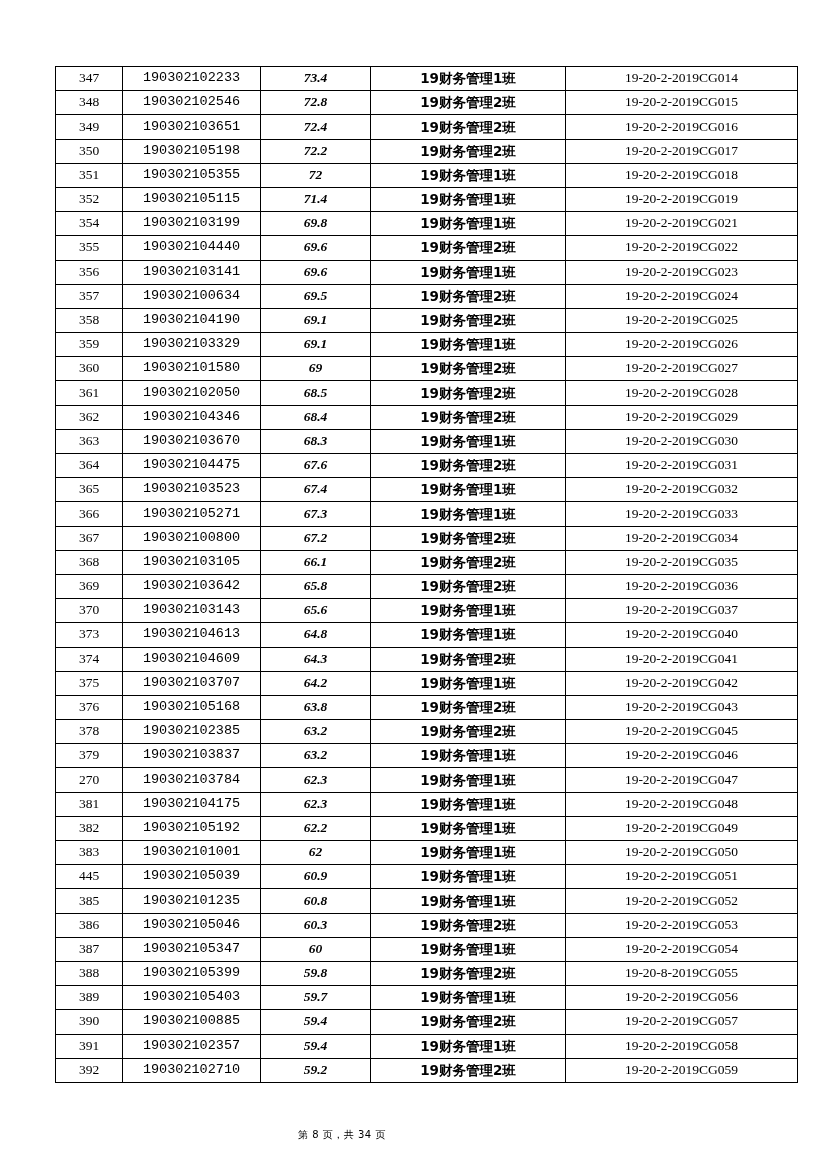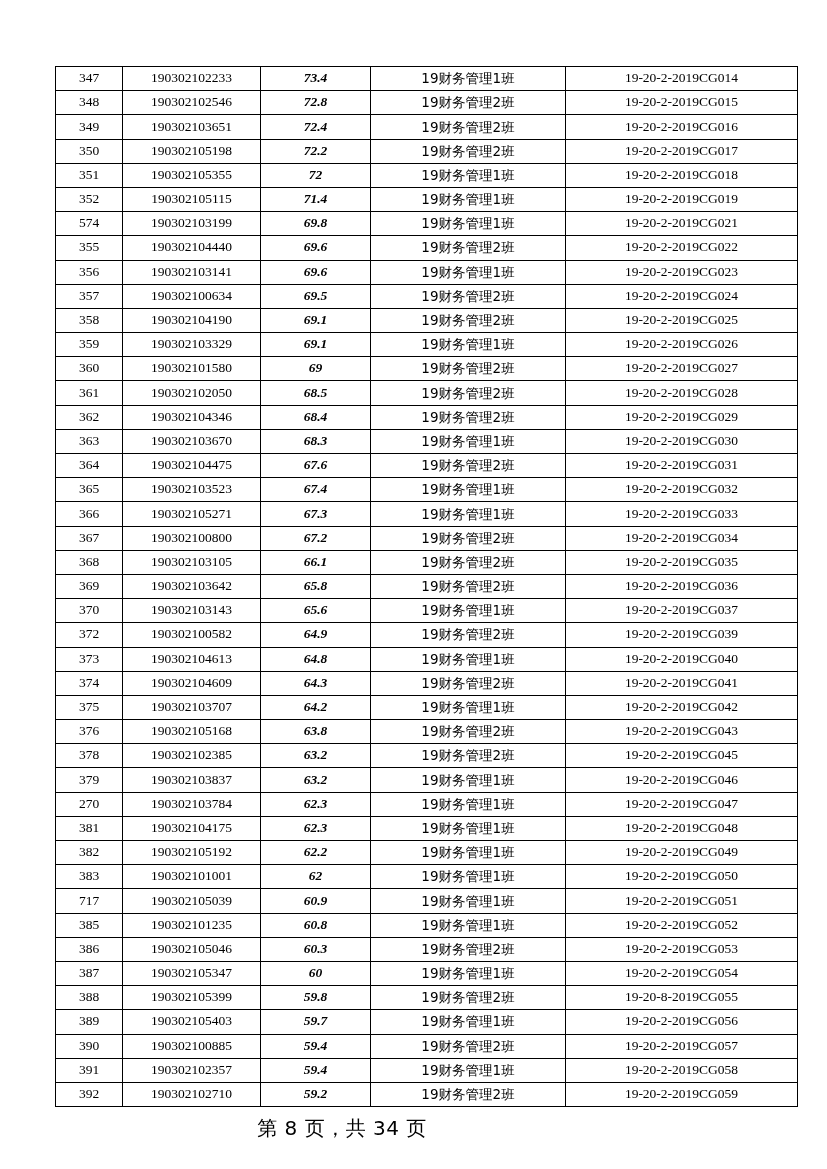--- a/index.html
+++ b/index.html
@@ -31,32 +31,32 @@
     height: 23.2px;
     padding: 0 2px;
     text-align: center;
     vertical-align: middle;
     font-size: 13.5px;
     line-height: 1.1;
     overflow: hidden;
     white-space: nowrap;
   }
   td.c-index   { width: 62px; font-family: "Liberation Serif", serif; }
-  td.c-studno  { width: 133px; font-family: Liberation Serif, serif; }
+  td.c-studno  { width: 133px; font-family: Liberation Mono, monospace; }
   td.c-score   { width: 105px; font-weight: bold; font-family: "Liberation Serif", serif; font-style: italic; }
-  td.c-class   { width: 190px; font-family: "DejaVu Sans", sans-serif; font-size: 13px; }
+  td.c-class   { width: 190px; font-family: "DejaVu Sans", sans-serif; font-size: 13px; font-weight: bold; }
   td.c-code    { width: 227px; font-family: "Liberation Serif", serif; font-size: 13.5px; }
   .footer {
     position: absolute;
     left: 0;
     right: 0;
     bottom: 27px;
     text-align: center;
     font-family: "DejaVu Sans", sans-serif;
-    font-size: 20px;
+    font-size: 10px;
     letter-spacing: 0.5px;
   }
 </style>
 </head>
 <body>
 
 <div class="page">
   <table class="grades">
     <tbody>
         <tr>
@@ -95,21 +95,21 @@
           <td class="c-code">19-20-2-2019CG018</td>
         </tr>
         <tr>
           <td class="c-index">352</td>
           <td class="c-studno">190302105115</td>
           <td class="c-score">71.4</td>
           <td class="c-class">19财务管理1班</td>
           <td class="c-code">19-20-2-2019CG019</td>
         </tr>
         <tr>
-          <td class="c-index">574</td>
+          <td class="c-index">354</td>
           <td class="c-studno">190302103199</td>
           <td class="c-score">69.8</td>
           <td class="c-class">19财务管理1班</td>
           <td class="c-code">19-20-2-2019CG021</td>
         </tr>
         <tr>
           <td class="c-index">355</td>
           <td class="c-studno">190302104440</td>
           <td class="c-score">69.6</td>
           <td class="c-class">19财务管理2班</td>
@@ -214,27 +214,20 @@
           <td class="c-code">19-20-2-2019CG036</td>
         </tr>
         <tr>
           <td class="c-index">370</td>
           <td class="c-studno">190302103143</td>
           <td class="c-score">65.6</td>
           <td class="c-class">19财务管理1班</td>
           <td class="c-code">19-20-2-2019CG037</td>
         </tr>
         <tr>
-          <td class="c-index">372</td>
-          <td class="c-studno">190302100582</td>
-          <td class="c-score">64.9</td>
-          <td class="c-class">19财务管理2班</td>
-          <td class="c-code">19-20-2-2019CG039</td>
-        </tr>
-        <tr>
           <td class="c-index">373</td>
           <td class="c-studno">190302104613</td>
           <td class="c-score">64.8</td>
           <td class="c-class">19财务管理1班</td>
           <td class="c-code">19-20-2-2019CG040</td>
         </tr>
         <tr>
           <td class="c-index">374</td>
           <td class="c-studno">190302104609</td>
           <td class="c-score">64.3</td>
@@ -291,21 +284,21 @@
           <td class="c-code">19-20-2-2019CG049</td>
         </tr>
         <tr>
           <td class="c-index">383</td>
           <td class="c-studno">190302101001</td>
           <td class="c-score">62</td>
           <td class="c-class">19财务管理1班</td>
           <td class="c-code">19-20-2-2019CG050</td>
         </tr>
         <tr>
-          <td class="c-index">717</td>
+          <td class="c-index">445</td>
           <td class="c-studno">190302105039</td>
           <td class="c-score">60.9</td>
           <td class="c-class">19财务管理1班</td>
           <td class="c-code">19-20-2-2019CG051</td>
         </tr>
         <tr>
           <td class="c-index">385</td>
           <td class="c-studno">190302101235</td>
           <td class="c-score">60.8</td>
           <td class="c-class">19财务管理1班</td>

